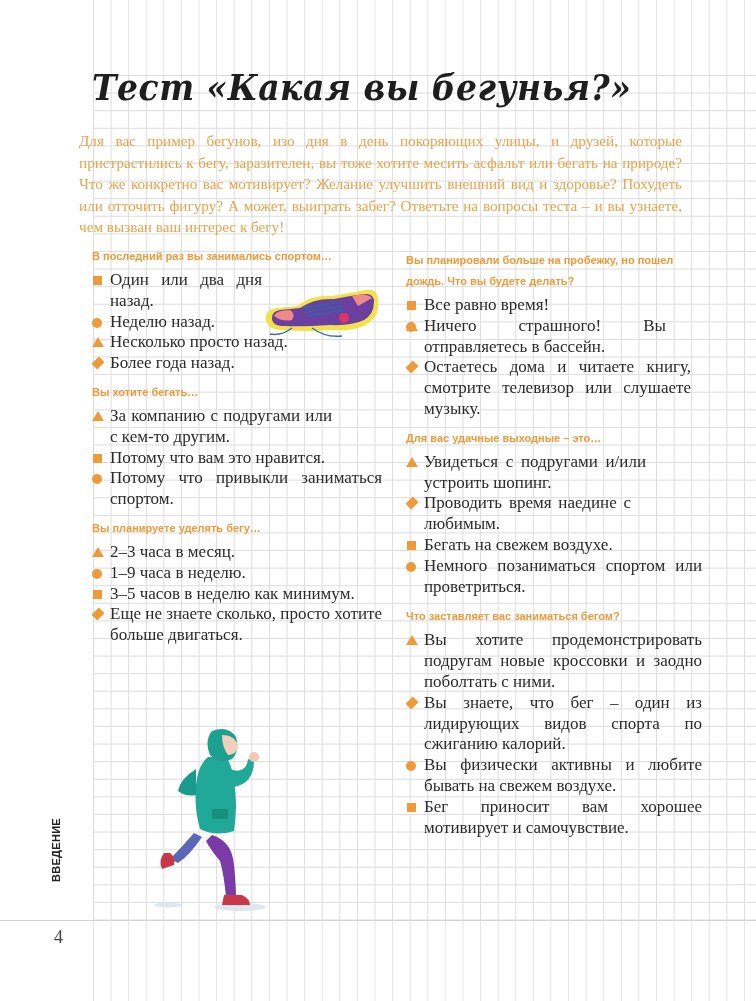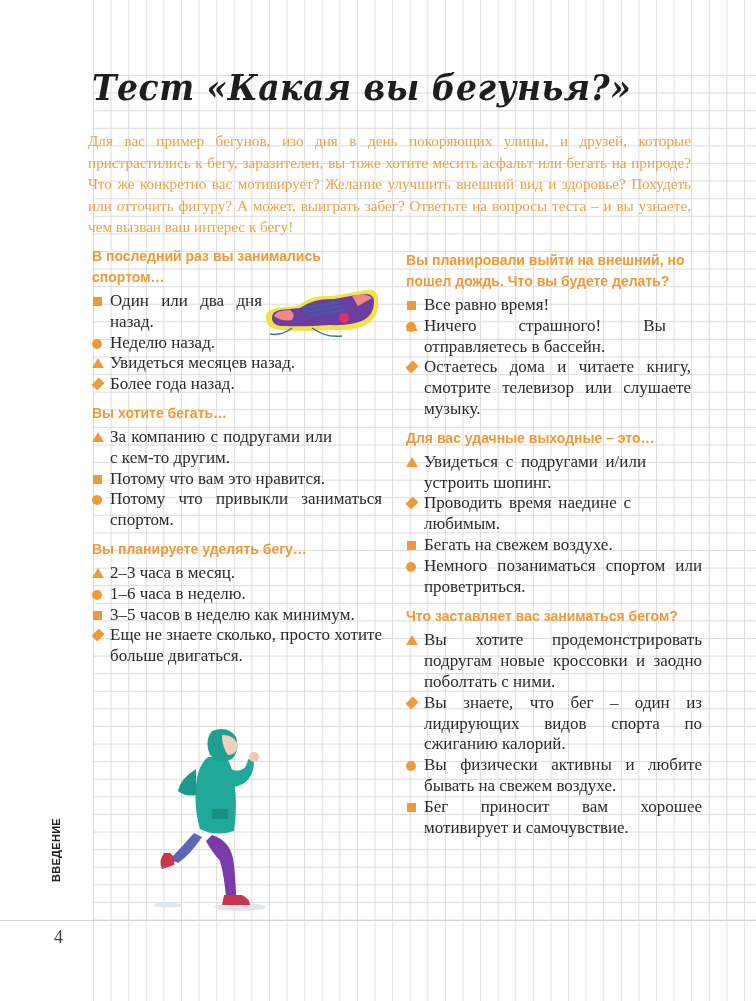--- a/index.html
+++ b/index.html
@@ -29,32 +29,32 @@
   }
 
   .title {
     position: absolute; left: 92px; top: 68px;
     font-family: "DejaVu Serif", serif; font-style: italic;
     font-size: 33px; color: #1e1e1e; letter-spacing: 0.5px;
     transform: scaleY(1.05);
   }
 
   .intro {
-    position: absolute; left: 88px; top: 130px; width: 603px;
+    position: absolute; left: 79px; top: 130px; width: 603px;
     font-size: 15.2px; line-height: 21.6px; color: #e8a34a;
     text-align: justify;
   }
 
   .col { position: absolute; }
   .col-left { left: 92px; top: 246px; width: 290px; }
   .col-right { left: 406px; top: 250px; width: 296px; }
 
   .q {
     font-family: "Liberation Sans", sans-serif; font-weight: bold;
-    color: #ef9a38; font-size: 14px; line-height: 21px;
+    color: #ef9a38; font-size: 11px; line-height: 21px;
     margin-bottom: 3px;
   }
   ul.answers { list-style: none; }
   ul.answers li {
     position: relative; padding-left: 18px;
     font-size: 17px; line-height: 20.8px; color: #2a2a2a;
     text-align: justify;
   }
   .bullet { position: absolute; left: 0; top: 5px; width: 11px; height: 11px; }
   .b-square { background: #ef9a38; width: 9px; height: 9px; left: 1px; top: 6px; }
@@ -83,48 +83,48 @@
 <h1 class="title">Тест «Какая вы бегунья?»</h1>
 
 <p class="intro">Для вас пример бегунов, изо дня в день покоряющих улицы, и друзей, которые пристрастились к бегу, заразителен, вы тоже хотите месить асфальт или бегать на природе? Что же конкретно вас мотивирует? Желание улучшить внешний вид и здоровье? Похудеть или отточить фигуру? А может, выиграть забег? Ответьте на вопросы теста – и вы узнаете, чем вызван ваш интерес к бегу!</p>
 
 <div class="col col-left">
   <div class="section" style="margin-bottom:8px;">
     <div class="q" style="width:260px;">В последний раз вы занимались спортом…</div>
     <ul class="answers">
       <li style="width:170px;"><span class="bullet b-square"></span><span>Один или два дня назад.</span></li>
       <li><span class="bullet b-circle"></span><span>Неделю назад.</span></li>
-      <li><span class="bullet b-triangle"></span><span>Увидеться месяцев назад.</span></li>
+      <li><span class="bullet b-triangle"></span><span>Несколько просто назад.</span></li>
       <li><span class="bullet b-diamond"></span><span>Более года назад.</span></li>
     </ul>
   </div>
 
   <div class="section" style="margin-bottom:8px;">
     <div class="q">Вы хотите бегать…</div>
     <ul class="answers">
       <li style="width:240px;"><span class="bullet b-triangle"></span><span>За компанию с подругами или с кем-то другим.</span></li>
       <li><span class="bullet b-square"></span><span>Потому что вам это нравится.</span></li>
       <li><span class="bullet b-circle"></span><span>Потому что привыкли заниматься спортом.</span></li>
     </ul>
   </div>
 
   <div class="section">
     <div class="q">Вы планируете уделять бегу…</div>
     <ul class="answers">
       <li><span class="bullet b-triangle"></span><span>2–3 часа в месяц.</span></li>
-      <li><span class="bullet b-circle"></span><span>1–6 часа в неделю.</span></li>
+      <li><span class="bullet b-circle"></span><span>1–9 часа в неделю.</span></li>
       <li><span class="bullet b-square"></span><span>3–5 часов в неделю как минимум.</span></li>
       <li><span class="bullet b-diamond"></span><span>Еще не знаете сколько, просто хотите больше двигаться.</span></li>
     </ul>
   </div>
 </div>
 
 <div class="col col-right">
   <div class="section" style="margin-bottom:8px;">
-    <div class="q" style="width:280px;">Вы планировали выйти на внешний, но пошел дождь. Что вы будете делать?</div>
+    <div class="q" style="width:280px;">Вы планировали больше на пробежку, но пошел дождь. Что вы будете делать?</div>
     <ul class="answers">
       <li><span class="bullet b-square"></span><span>Все равно время!</span></li>
       <li><span class="bullet b-triangle"></span></li>
       <li style="width:260px;"><span class="bullet b-circle"></span><span>Ничего страшного! Вы отправляетесь в бассейн.</span></li>
       <li style="width:285px;"><span class="bullet b-diamond"></span><span>Остаетесь дома и читаете книгу, смотрите телевизор или слушаете музыку.</span></li>
     </ul>
   </div>
 
   <div class="section" style="">
     <div class="q">Для вас удачные выходные – это…</div>

